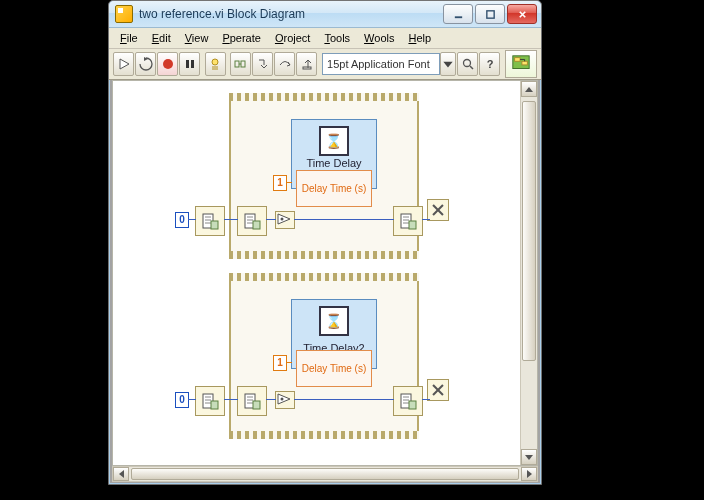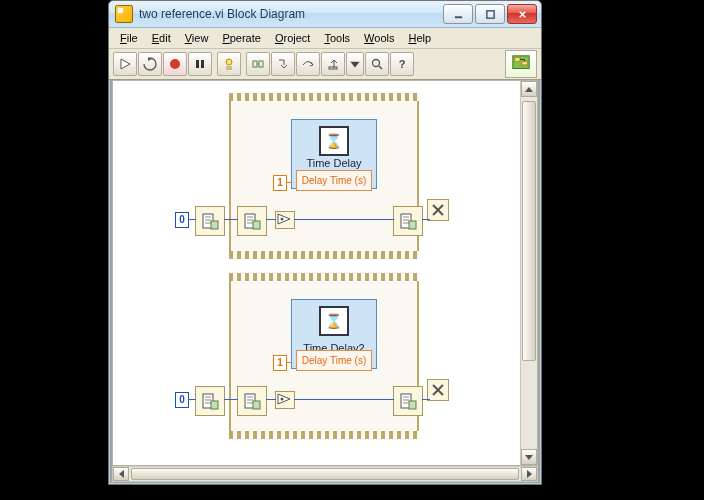--- a/index.html
+++ b/index.html
@@ -38,21 +38,21 @@
 .hscroll .arr.rt{right:0}
 .hscroll .thumb{position:absolute;top:1px;height:12px;left:18px;right:18px;background:linear-gradient(#fdfcf9,#d6d0c0);border:1px solid #b0aa98;border-radius:2px;box-sizing:border-box}
 .canvas{position:absolute;left:0;top:0;right:16px;bottom:0;background:#fff}
 .seqframe{position:absolute;background:#faf8f0;border:2px solid #b9a96b}
 .seqframe:before,.seqframe:after{content:"";position:absolute;left:-2px;right:-2px;height:8px;background:repeating-linear-gradient(90deg,#b9a96b 0 4px,#faf8f0 4px 8px)}
 .seqframe:before{top:-2px}
 .seqframe:after{bottom:-2px}
 .subvi{position:absolute;background:#cde4f7;border:1px solid #5a8cbf}
 .subvi .ic{position:absolute;left:50%;top:6px;transform:translateX(-50%);width:26px;height:26px;background:#fff;border:2px solid #334; display:flex;align-items:center;justify-content:center;font-size:14px}
 .subvi .lbl{position:absolute;left:0;right:0;text-align:center;font-size:11px;color:#223}
-.subvi .param{position:absolute;left:4px;right:4px;text-align:center;font-size:10px;color:#e06a12;border:1px solid #e28c4a;background:#fdf6ef;padding:4px 2px}
+.subvi .param{position:absolute;left:4px;right:4px;text-align:center;font-size:10px;color:#e06a12;border:1px solid #e28c4a;background:#fdf6ef;padding:12px 2px}
 .numconst{position:absolute;width:12px;height:14px;border:1px solid #e07b10;background:#fff;color:#e06a12;font-size:10px;text-align:center;line-height:13px;font-weight:bold}
 .intconst{position:absolute;width:12px;height:14px;border:1px solid #1b4fbf;background:#fff;color:#1b4fbf;font-size:10px;text-align:center;line-height:13px;font-weight:bold}
 .node{position:absolute;width:28px;height:28px;background:#fbf7df;border:1px solid #a8985e;display:flex;align-items:center;justify-content:center}
 .node svg{width:20px;height:20px}
 .tri{position:absolute;width:18px;height:16px;background:#fbf7df;border:1px solid #a8985e}
 .tri svg{width:16px;height:14px}
 .xnode{position:absolute;width:20px;height:20px;background:#fbf7df;border:1px solid #a8985e}
 .xnode:before,.xnode:after{content:"";position:absolute;left:3px;top:9px;width:14px;height:2px;background:#555;transform-origin:center}
 .xnode:before{transform:rotate(45deg)}
 .xnode:after{transform:rotate(-45deg)}
@@ -149,20 +149,23 @@
         </svg>
       </div>
     <div class="tbtn">
         <svg viewBox="0 0 14 14">
           <path d="M8 11 L8 4" stroke="#555"></path>
           <path d="M5 6 L8 3 L11 6" fill="none" stroke="#555"></path>
           <rect x="3" y="10" width="8" height="2" fill="none" stroke="#555"></rect>
         </svg>
       </div>
 
+    <div class="fontbox">
+      <span>15pt Application Font</span>
+    </div>
     <div class="tbtn" style="width:16px">
         <svg viewBox="0 0 12 12">
           <path d="M2 4 L10 4 L6 9 Z" fill="#444"></path>
         </svg>
       </div>
 
     <div class="tbtn">
         <svg viewBox="0 0 14 14">
           <circle cx="6" cy="6" r="3.5" fill="none" stroke="#555" stroke-width="1.3"></circle>
           <path d="M9 9 L12 12" stroke="#555" stroke-width="1.5"></path>

